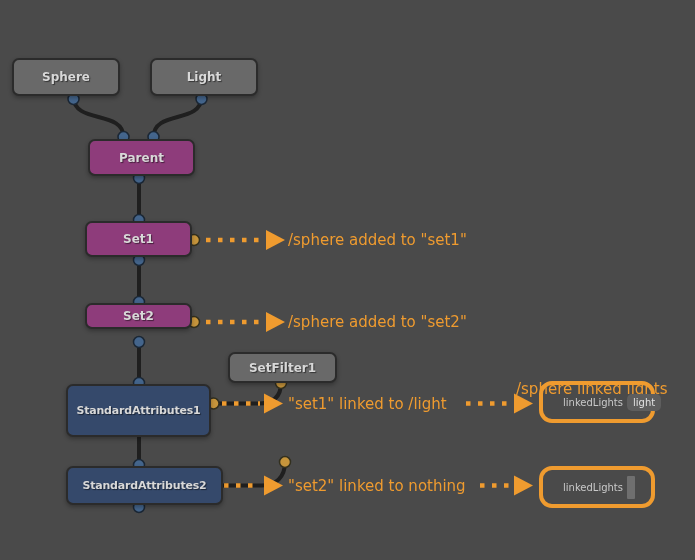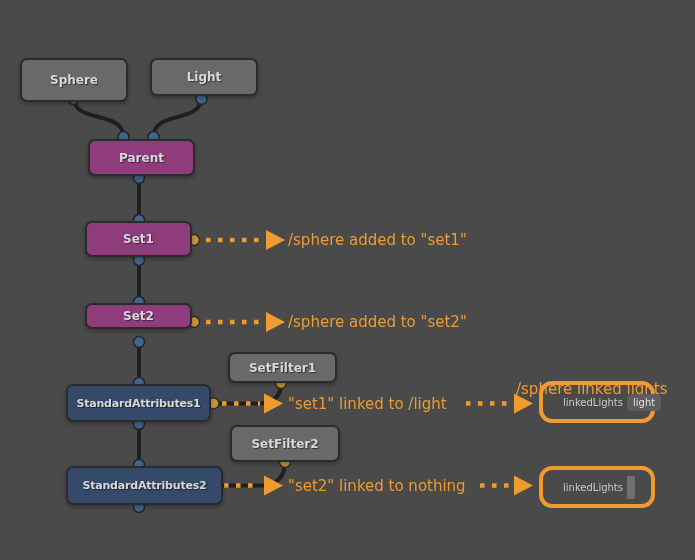--- a/index.html
+++ b/index.html
@@ -91,43 +91,40 @@
     <g fill="#c6953c" stroke="#33301f" stroke-width="1.5">
       <circle cx="194" cy="240" r="5.5"></circle>
       <circle cx="194" cy="322" r="5.5"></circle>
       <circle cx="213.5" cy="403.5" r="5.5"></circle>
       <circle cx="213.5" cy="485.5" r="5.5"></circle>
       <circle cx="281" cy="383" r="5.5"></circle>
       <circle cx="285" cy="462" r="5.5"></circle>
     </g>
   </svg>
 
-  <div class="node node-gray" style="left:20px;top:58px;width:108px;height:44px">
+  <div class="node node-gray" style="left:12px;top:58px;width:108px;height:38px">
     <span>Sphere</span>
   </div>
   <div class="node node-gray" style="left:150px;top:58px;width:108px;height:38px">
     <span>Light</span>
   </div>
   <div class="node node-magenta" style="left:88px;top:139px;width:107px;height:37px">
     <span>Parent</span>
   </div>
   <div class="node node-magenta" style="left:85px;top:221px;width:107px;height:36px">
     <span>Set1</span>
   </div>
   <div class="node node-magenta" style="left:85px;top:303px;width:107px;height:26px">
     <span>Set2</span>
   </div>
   <div class="node node-gray" style="left:228px;top:352px;width:109px;height:31px">
     <span>SetFilter1</span>
   </div>
-  <div class="node node-blue node-small-text" style="left:66px;top:384px;width:145px;height:38px">
+  <div class="node node-blue node-small-text" style="left:66px;top:384px;width:145px;height:53px">
     <span>StandardAttributes1</span>
-  </div>
-  <div class="node node-gray" style="left:230px;top:425px;width:110px;height:37px">
-    <span>SetFilter2</span>
   </div>
   <div class="node node-blue node-small-text" style="left:66px;top:466px;width:157px;height:39px">
     <span>StandardAttributes2</span>
   </div>
 
   <div class="ann" style="left:288px;top:230px">/sphere added to "set1"</div>
   <div class="ann" style="left:288px;top:312px">/sphere added to "set2"</div>
   <div class="ann" style="left:288px;top:394px">"set1" linked to /light</div>
   <div class="ann" style="left:288px;top:476px">"set2" linked to nothing</div>
   <div class="ann heading" style="left:516px;top:348px">/sphere linked lights</div>

